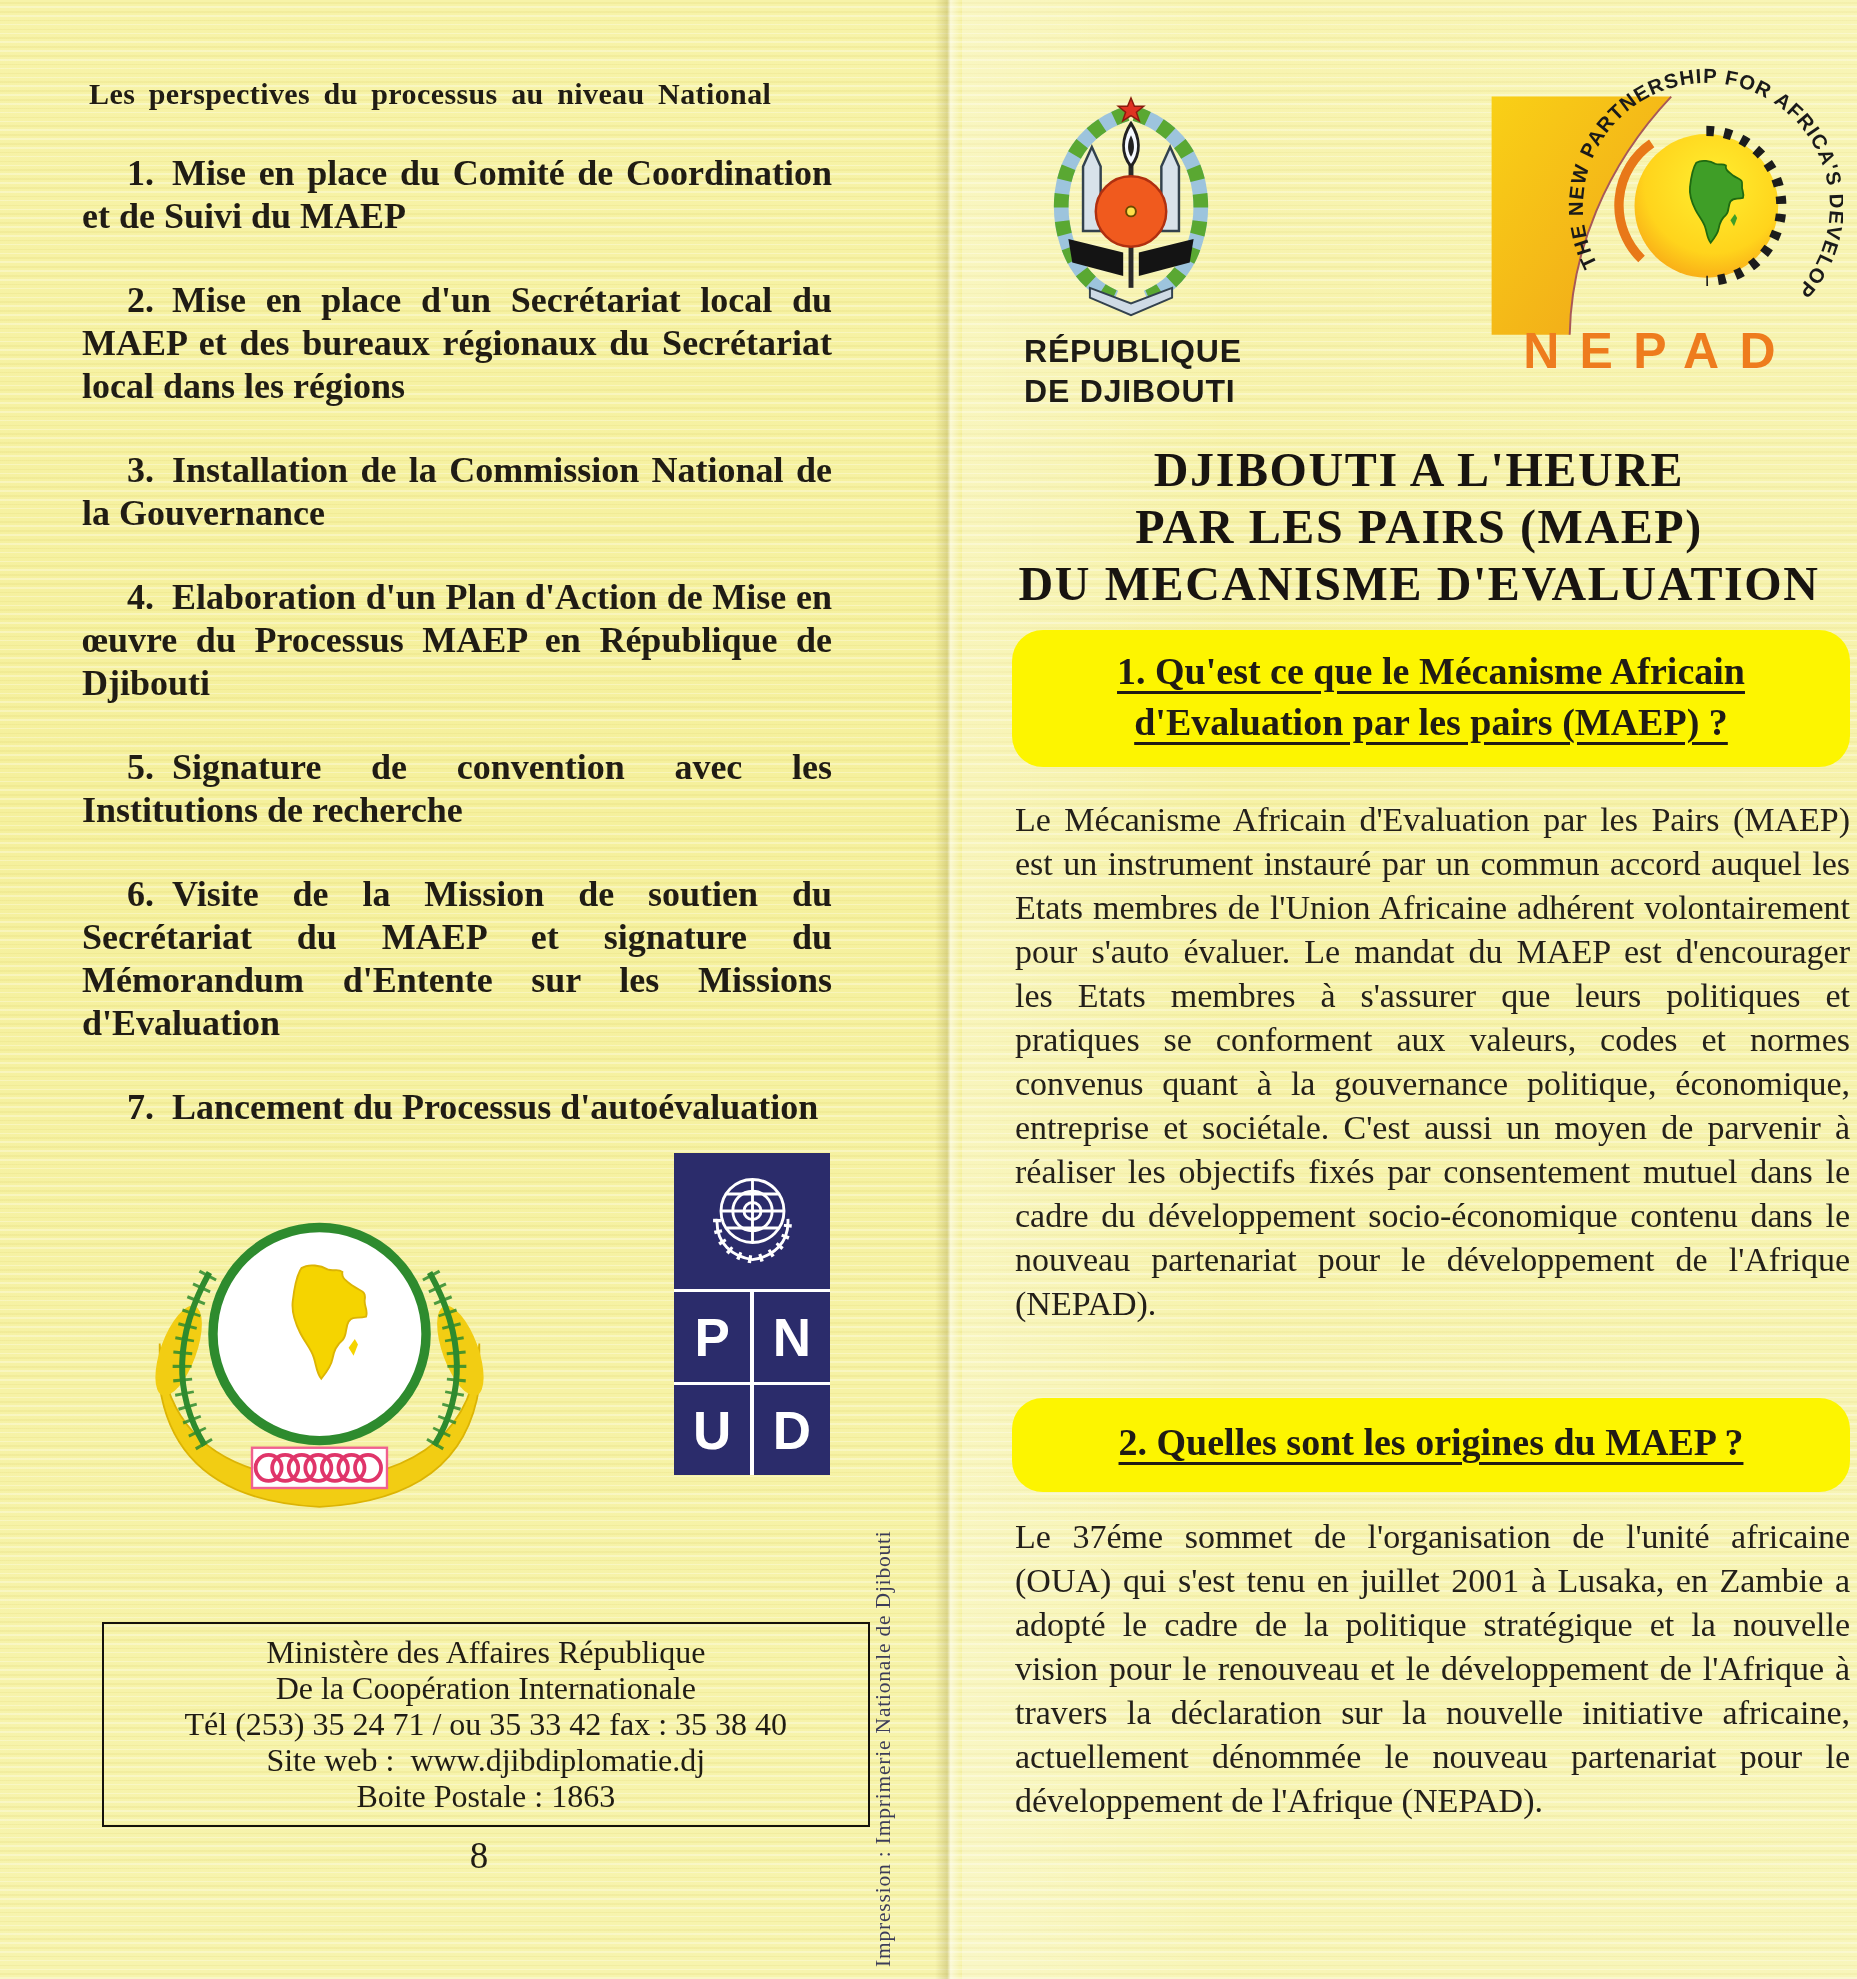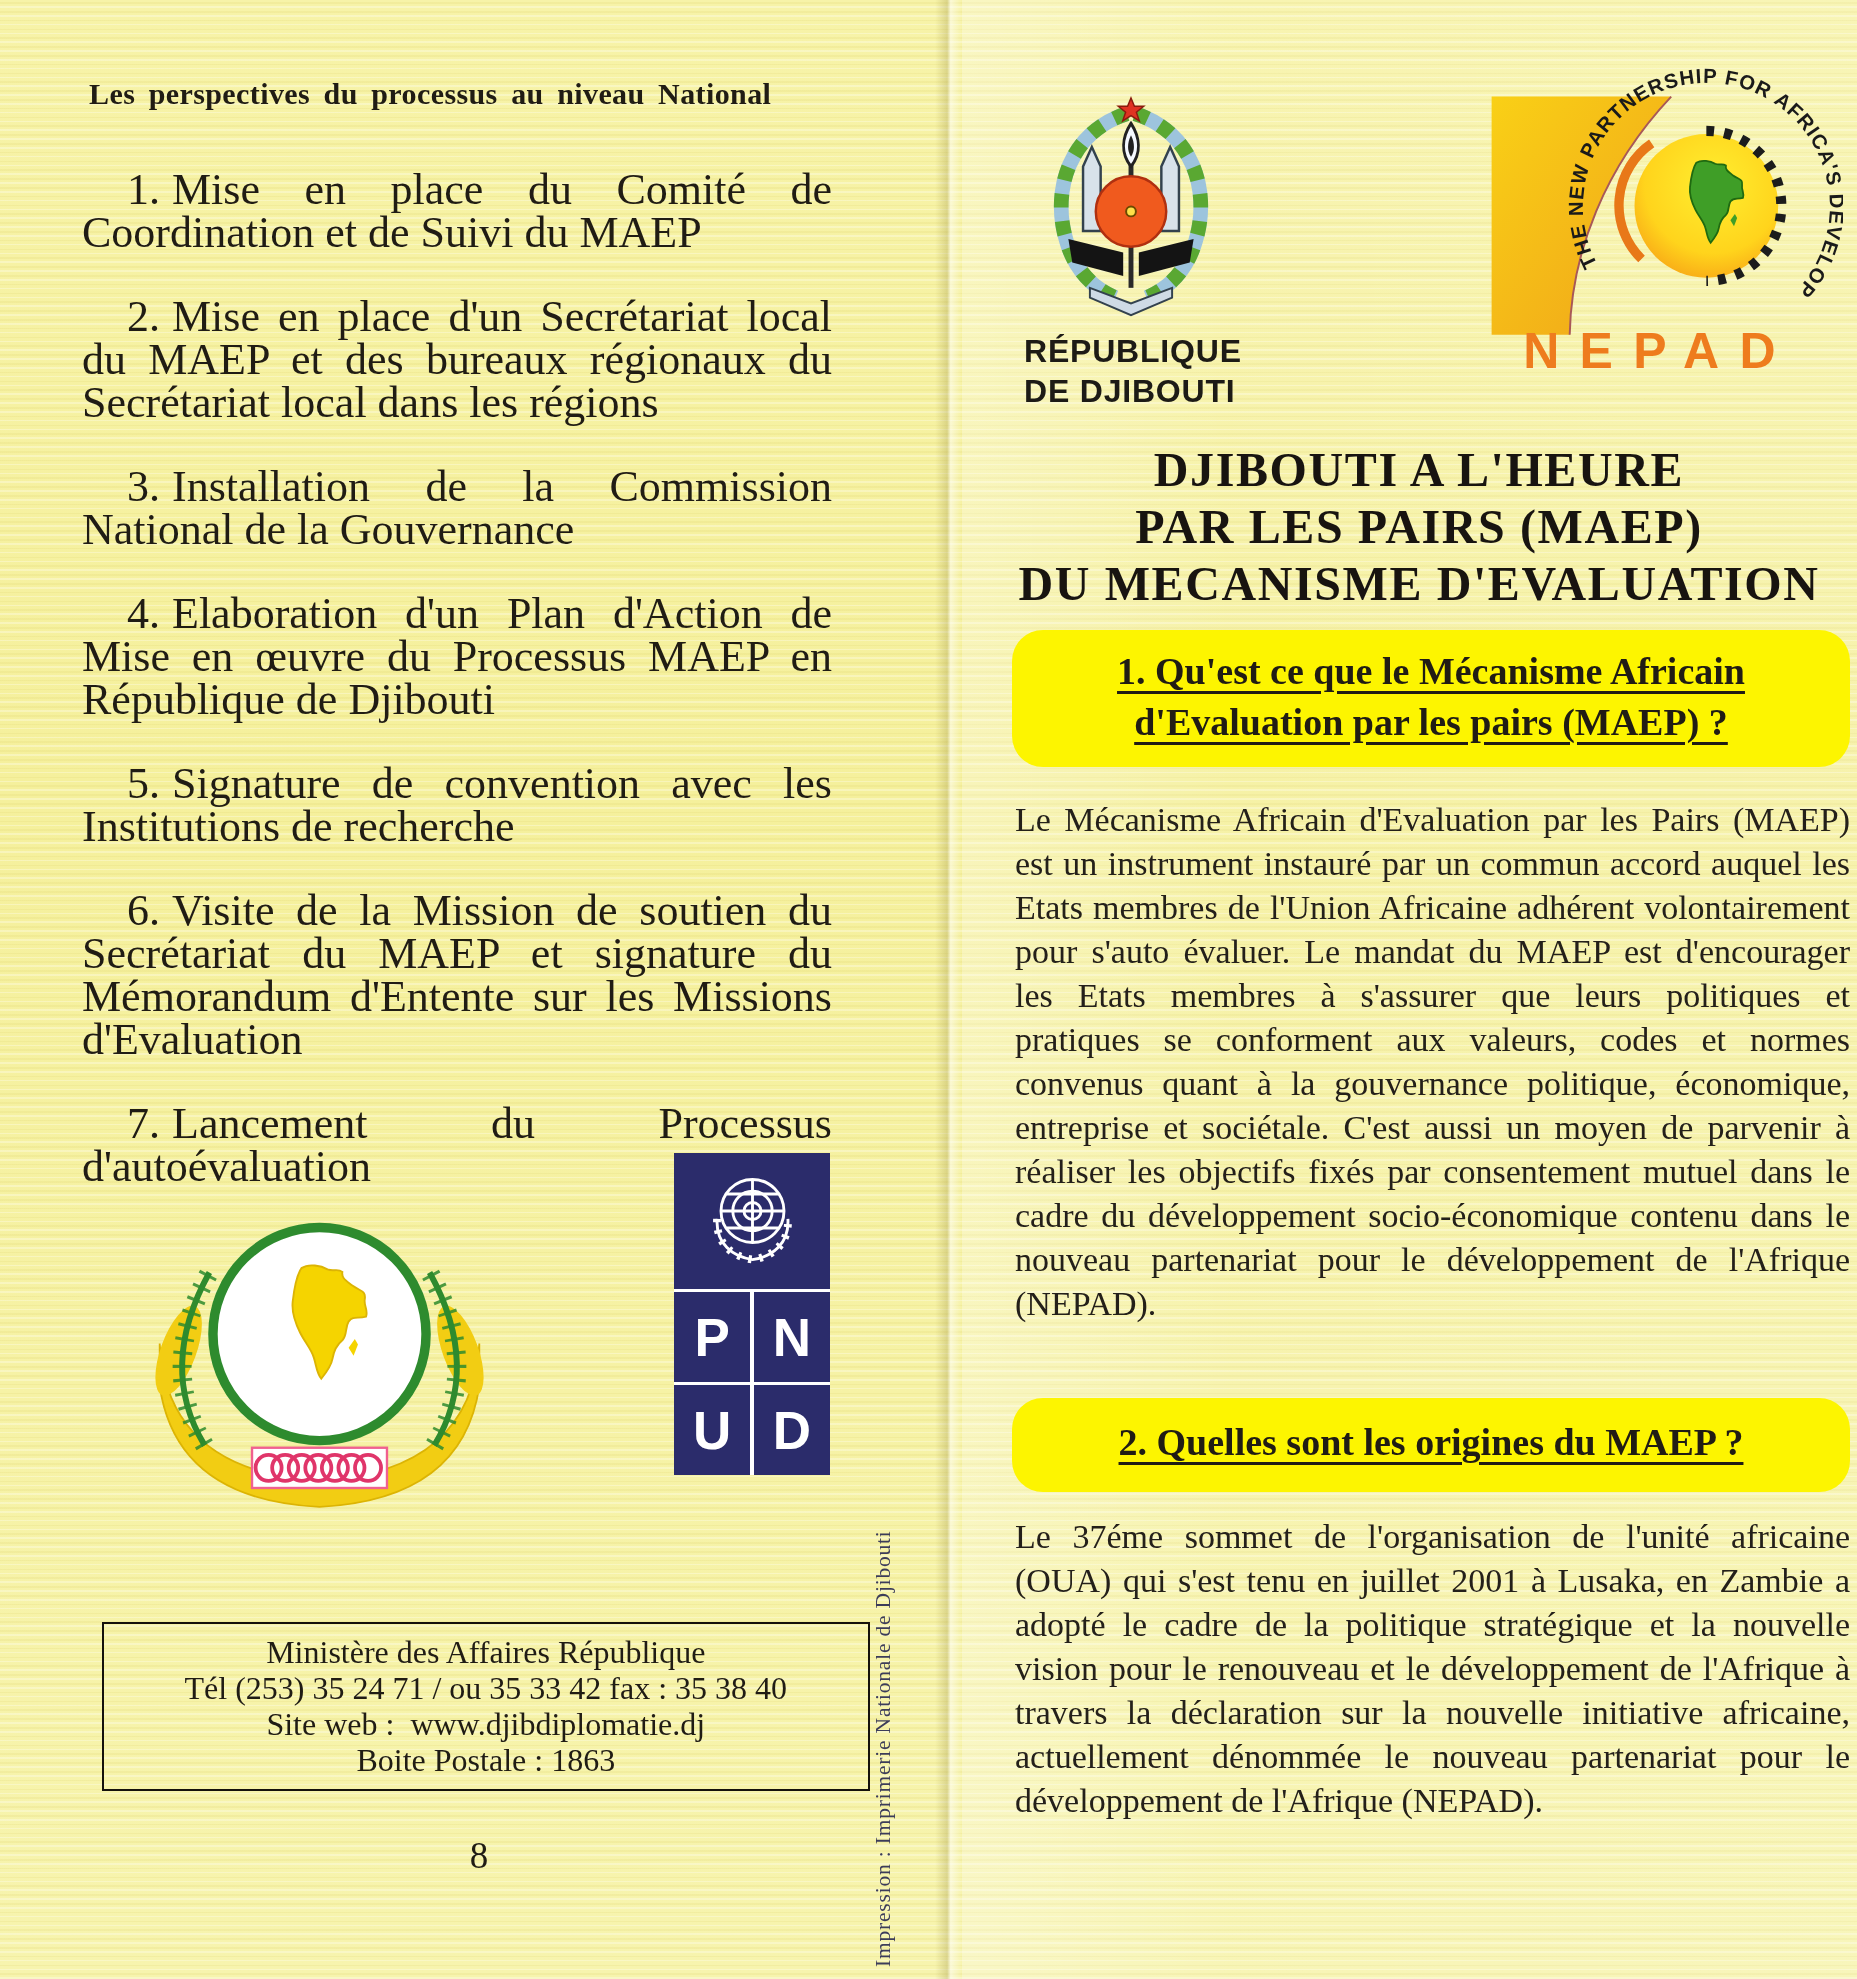--- a/index.html
+++ b/index.html
@@ -18,21 +18,21 @@
     padding-left:19px;
   }
   .right-shade{position:absolute;left:962px;top:0;width:896px;height:1979px;
     background:linear-gradient(90deg, rgba(255,255,255,0.30), rgba(255,255,255,0.10) 30%, rgba(255,255,255,0.16));pointer-events:none;}
   .fold{position:absolute;left:935px;top:0;width:27px;height:1979px;
     background:linear-gradient(90deg, rgba(0,0,0,0) 0%, rgba(148,136,58,0.28) 45%, rgba(255,255,252,0.55) 58%, rgba(0,0,0,0) 100%);}
   .abs{position:absolute;}
 
   
   .lp-title{left:89px;top:77px;width:798px;font-size:30px;font-weight:bold;word-spacing:5.6px;letter-spacing:0.4px;}
-  .lp-list{left:82px;top:168px;width:750px;font-size:44px;line-height:43px;text-align:justify;}
+  .lp-list{left:82px;top:152px;width:750px;font-size:36px;line-height:43px;text-align:justify;font-weight:bold;}
   .item{margin-bottom:41px;text-indent:45px;}
   .item .num{display:inline-block;min-width:45px;text-indent:0;}
   .lp-footer{left:102px;top:1622px;width:754px;border:2.4px solid #15120c;
     text-align:center;font-size:32px;line-height:36px;padding:9.6px 4.8px 11.2px 4.8px;}
   .weblink{color:#201c14;text-underline-offset:4.8px;cursor:pointer;}
   .page-num{left:431px;top:1834px;width:96px;text-align:center;font-size:37px;}
 
   
   .republic{left:1024px;top:318px;width:335px;font-family:"Liberation Sans","DejaVu Sans",sans-serif;
     font-weight:bold;font-size:32px;line-height:40px;letter-spacing:0.8px;color:#1d1b16;margin-top:13px;}
@@ -125,20 +125,21 @@
       <div class="cell">N</div>
     </div>
     <div class="row">
       <div class="cell">U</div>
       <div class="cell">D</div>
     </div>
   </div>
 
   <div class="abs lp-footer">
     <div>Ministère des Affaires République</div>
+    <div>De la Coopération Internationale</div>
     <div>Tél (253) 35 24 71 / ou 35 33 42 fax : 35 38 40</div>
     <div>
       <span>Site web :</span>&nbsp;
       <a class="weblink">www.djibdiplomatie.dj</a>
     </div>
     <div>Boite Postale : 1863</div>
   </div>
 
   <div class="abs page-num">8</div>
 

